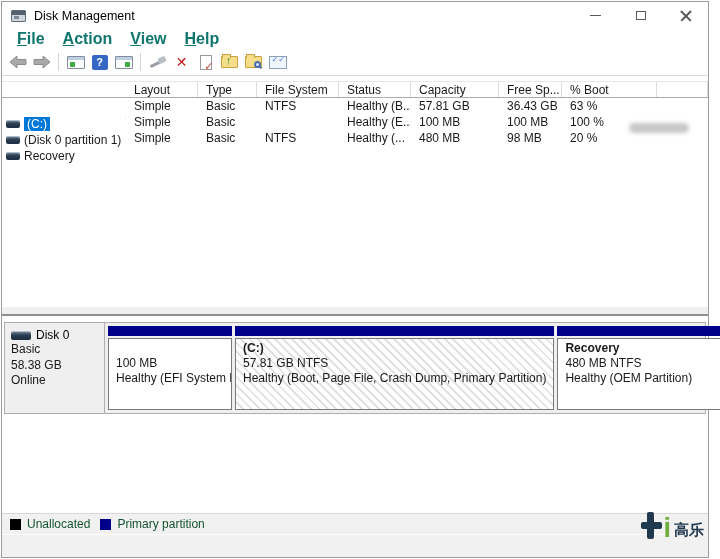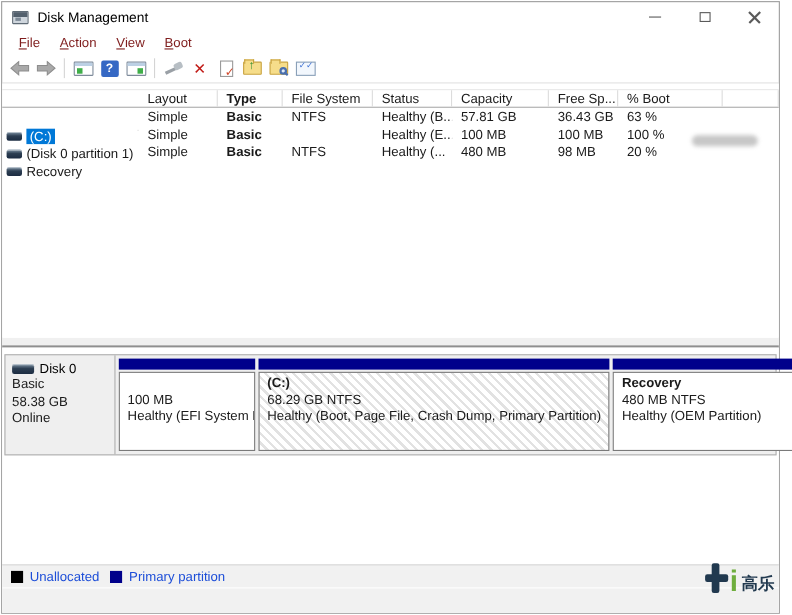--- a/index.html
+++ b/index.html
@@ -15,21 +15,21 @@
   .wc { width:45px; height:100%; display:flex; align-items:center; justify-content:center; }
   .wc-min-glyph { width:11px; height:1px; background:#5a5a5a; }
   .wc-max-glyph { width:10px; height:9px; border:1px solid #5a5a5a; background:transparent; }
   .wc-close-glyph { position:relative; width:12px; height:12px; }
   .wc-close-glyph::before,.wc-close-glyph::after { content:""; position:absolute; left:-1px; top:5px; width:14px; height:1.6px; background:#5a5a5a; }
   .wc-close-glyph::before { transform:rotate(45deg); }
   .wc-close-glyph::after { transform:rotate(-45deg); }
 
   
   .menubar { height:20px; display:flex; align-items:center; padding-left:6px; flex:none; }
-  .mi { font-size:12px; color:#7f1d1d; padding:2px 9px; }
+  .mi { font-size:16px; color:#0f766e; padding:2px 9px;font-weight:bold; }
   .mi::first-letter { text-decoration:underline; }
 
   
   .toolbar { height:27px; display:flex; align-items:center; padding-left:4px; border-bottom:1px solid #d9d9d9; flex:none; gap:1px; }
   .tbtn { width:23px; height:21px; display:flex; align-items:center; justify-content:center; }
   .tsep { width:1px; height:18px; background:#d4d4d4; margin:0 4px; }
   .arrow-svg { display:block; }
   .icon-console { width:18px; height:13px; border:1px solid #7e8globalb; border:1px solid #7e8b9b; background:#fff; position:relative; border-radius:1px; }
   .icon-console::before { content:""; position:absolute; left:0; top:0; width:100%; height:3px; background:#bcd0e4; }
   .icon-console.left-panel::after { content:""; position:absolute; left:2px; top:5px; width:5px; height:5px; background:#3fae49; }
@@ -48,21 +48,21 @@
   .icon-folder .mag::after { content:""; position:absolute; right:-3px; bottom:-2px; width:4px; height:2px; background:#4a6fae; transform:rotate(40deg); }
   .icon-props { width:18px; height:13px; border:1px solid #8aa0b8; background:#f2f7fd; position:relative; font-size:8px; color:#3b6fd4; line-height:6px; padding-left:2px; font-weight:bold; }
 
   
   .main { flex:1; display:flex; flex-direction:column; position:relative; }
 
   
   .volume-pane { height:231px; background:#fff; padding-top:5px; position:relative; flex:none; }
   .lv-header { display:flex; height:17px; border-top:1px solid #e8e8e8; border-bottom:1px solid #ababab; font-size:12px; color:#1a1a1a; }
   .hcell { border-right:1px solid #dcdcdc; padding:1px 0 0 8px; white-space:nowrap; overflow:hidden; }
-  .c0{width:124px;margin-top:36px;} .c1{width:72px;} .c2{width:59px;font-weight:bold;} .c3{width:82px;} .c4{width:72px;} .c5{width:88px;} .c6{width:63px;} .c7{width:95px;} .c8{flex:1;}
+  .c0{width:124px;margin-top:36px;} .c1{width:72px;} .c2{width:59px;} .c3{width:82px;} .c4{width:72px;} .c5{width:88px;} .c6{width:63px;} .c7{width:95px;} .c8{flex:1;}
   .lv-row { display:flex; height:16px; font-size:12px; color:#1a1a1a; align-items:center; }
   .cell { padding-left:8px; white-space:nowrap; overflow:hidden; }
   .vol-cell { display:flex; align-items:center; padding-left:4px; }
   .vol-icon { width:14px; height:8px; border-radius:2px; background:linear-gradient(180deg,#8195a7 0%,#2c3e52 45%,#1c2c42 100%); margin-right:4px; flex:none; box-shadow:inset 0 1px 0 rgba(255,255,255,.45); }
   .sel-text { background:#0078d7; color:#fff; padding:0 3px; }
   .blur-blob { position:absolute; left:627px; top:47px; width:60px; height:10px; background:#8e8e8e; opacity:.5; border-radius:5px; filter:blur(2px); }
 
   
   .splitter { height:9px; background:#f0f0f0; border-bottom:2px solid #8f8f8f; flex:none; }
 
@@ -77,21 +77,21 @@
   .disk-line:first-of-type { margin-top:3px; }
   .partitions { flex:1; display:flex; gap:3px; padding:3px 2px 3px 3px; }
   .partition { display:flex; flex-direction:column; }
   .p-efi { width:124px; flex:none; } .p-c { flex:1; } .p-rec { width:170px; flex:none; }
   .part-bar { height:10px; background:#00008b; flex:none; margin-bottom:2px; }
   .part-body { flex:1; border:1px solid #7a7a7a; background:#fff; padding:2px 7px; font-size:12px; line-height:15px; color:#1a1a1a; overflow:hidden; white-space:nowrap; }
   .part-body.hatched { background:repeating-linear-gradient(45deg,#ffffff 0,#ffffff 4px,#e2e2e2 4px,#e2e2e2 6px); }
   .part-title { font-weight:bold; min-height:15px; }
 
   
-  .legend { height:21px; background:#f1f1f1; border-top:1px solid #d7d7d7; display:flex; align-items:center; padding-left:8px; font-size:12px; color:#1d4ed8; flex:none; }
+  .legend { height:21px; background:#f1f1f1; border-top:1px solid #d7d7d7; display:flex; align-items:center; padding-left:8px; font-size:12px; color:#14532d; flex:none; }
   .sq { width:11px; height:11px; margin-right:6px; flex:none; }
   .sq-black { background:#000000; }
   .sq-navy { background:#00008b; margin-left:10px; }
   .status-strip { height:23px; background:#f1f1f1; border-top:1px solid #fdfdfd; flex:none; }
 
   
   .logo { position:absolute; right:4px; bottom:15px; display:flex; align-items:flex-end; z-index:5; }
   .lg-plus { position:relative; width:21px; height:30px; margin-right:1px; }
   .lg-plus::before { content:""; position:absolute; left:0; top:10px; width:21px; height:7px; background:#21394f; border-radius:2px; }
   .lg-plus::after { content:""; position:absolute; left:6px; top:0; width:7px; height:27px; background:#21394f; border-radius:2px; }
@@ -117,21 +117,21 @@
       <div class="wc">
           <div class="wc-close-glyph"></div>
         </div>
     </div>
   </div>
 
   <div class="menubar">
     <div class="mi">File</div>
     <div class="mi">Action</div>
     <div class="mi">View</div>
-    <div class="mi">Boot</div>
+    <div class="mi">Help</div>
   </div>
 
   <div class="toolbar">
     <div class="tbtn">
       <svg class="arrow-svg" width="18" height="14" viewBox="0 0 18 14">
           <path d="M8 1 L1 7 L8 13 L8 9.5 L17 9.5 L17 4.5 L8 4.5 Z" fill="#a9a9a9" stroke="#8d8d8d"></path>
         </svg>
     </div>
     <div class="tbtn">
       <svg class="arrow-svg" width="18" height="14" viewBox="0 0 18 14">
@@ -255,21 +255,21 @@
               <div class="part-body">
                 <div class="part-title"></div>
                 <div>100 MB</div>
                 <div>Healthy (EFI System Pa</div>
               </div>
             </div>
             <div class="partition p-c">
               <div class="part-bar"></div>
               <div class="part-body hatched">
                 <div class="part-title">(C:)</div>
-                <div>68.29 GB NTFS</div>
+                <div>57.81 GB NTFS</div>
                 <div>Healthy (Boot, Page File, Crash Dump, Primary Partition)</div>
               </div>
             </div>
             <div class="partition p-rec">
               <div class="part-bar"></div>
               <div class="part-body">
                 <div class="part-title">Recovery</div>
                 <div>480 MB NTFS</div>
                 <div>Healthy (OEM Partition)</div>
               </div>

